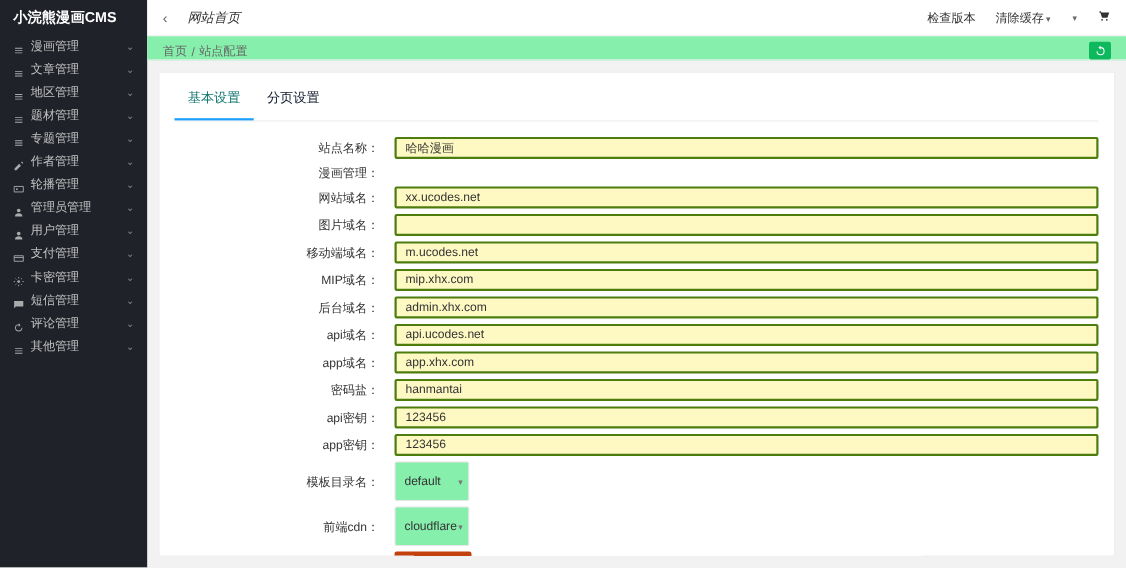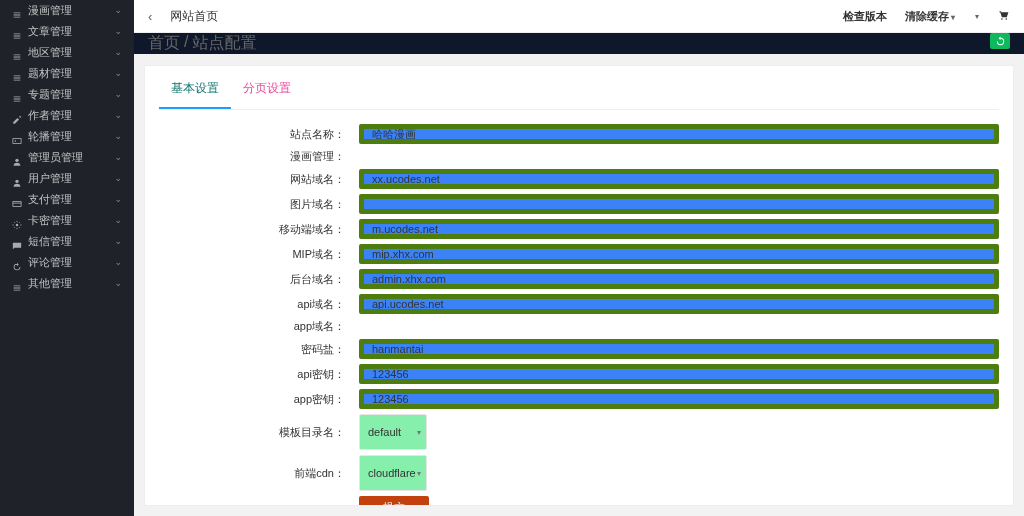--- a/index.html
+++ b/index.html
@@ -10,48 +10,49 @@
   .logo { height: 32px; line-height: 32px; padding-left: 12px; font-size: 13px; font-weight: bold; color: #fff; }
   .nav { flex: 1; overflow: hidden; }
   .nav-item { display: flex; align-items: center; justify-content: space-between; padding: 0 12px; height: 21px; line-height: 21px; font-size: 11px; color: #c2c2c2; cursor: pointer; }
   .nav-item .left { display: flex; align-items: center; gap: 6px; }
   .nav-item .icon { width: 10px; height: 10px; display: inline-block; opacity: .85; }
   .nav-item .chevron { font-size: 9px; opacity: .6; }
   
   .main { flex: 1; display: flex; flex-direction: column; background: #f2f2f2; }
   .topbar { height: 33px; background: #fff; border-bottom: 1px solid #eee; display: flex; align-items: center; padding: 0 14px; gap: 18px; }
   .topbar .back { font-size: 13px; color: #666; cursor: pointer; }
-  .topbar .title { font-size: 12px; color: #333; }
+  .topbar .title { font-size: 12px; color: #333; font-style: italic; }
   .topbar .spacer { flex: 1; }
-  .topbar .action { font-size: 11px; color: #333; cursor: pointer; font-weight: bold; }
+  .topbar .action { font-size: 11px; color: #333; cursor: pointer; }
   .topbar .dd { font-size: 8px; color: #666; margin-left: 2px; }
   .topbar .cart svg { width: 13px; height: 13px; }
-  .crumb-row { height: 22px; background: #0f172a; border-bottom: 1px solid #f2f2f2; display: flex; align-items: flex-start; padding: 0 14px; font-size: 16px; color: #666; gap: 4px; }
+  .crumb-row { height: 22px; background: #86efac; border-bottom: 1px solid #f2f2f2; display: flex; align-items: flex-end; padding: 0 14px; font-size: 11px; color: #666; gap: 4px; }
   .crumb-row .spacer { flex: 1; }
   .refresh-btn { width: 20px; height: 16px; border-radius: 2px; background: #0eb95e; display: flex; align-items: center; justify-content: center; cursor: pointer; }
   .refresh-btn svg { width: 11px; height: 11px; fill: #fff; }
   .card { margin: 10px; background: #fff; border: 1px solid #eee; border-radius: 2px; padding: 14px 14px 18px 14px; flex: 1; overflow: auto; }
   .tabs { display: flex; border-bottom: 1px solid #eee; margin-bottom: 14px; }
-  .tab { padding: 0 12px 10px 12px; font-size: 12px; color: #ec4899; cursor: pointer; }
+  .tab { padding: 0 12px 10px 12px; font-size: 12px; color: #0f172a; cursor: pointer; }
   .tab.active { color: #0f766e; border-bottom: 2px solid #1E9FFF; }
   .form { }
   .form-row { display: flex; align-items: center; margin-bottom: 5px; }
   .form-label { width: 200px; text-align: right; padding-right: 14px; font-size: 11px; color: #333; }
   .form-ctrl { flex: 1; }
-  .inp { width: 100%; height: 20px; border: 5px solid #4d7c0f; border-radius: 2px; padding: 0 8px; font-size: 11px; color: #333; background: #3b82f6; }
+  .inp { width: 100%; height: 20px; border: 2px solid #4d7c0f; border-radius: 2px; padding: 0 8px; font-size: 11px; color: #333; background: #fef9c3; }
   .sel-wrap { display: inline-flex; align-items: center; position: relative; }
   .sel { width: 68px; height: 36px; border: 1px solid #e6e6e6; border-radius: 2px; padding: 0 8px; font-size: 11px; color: #333; background: #86efac; }
   .sel-caret { position: absolute; right: 6px; font-size: 8px; color: #777; pointer-events: none; }
   .btn-submit { display: inline-block; padding: 4px 24px; background: #c2410c; color: #fff; border-radius: 2px; font-size: 11px; cursor: pointer; border: none; }
 </style>
 </head>
 <body>
 
 <div class="app">
   <aside class="sidebar">
+    <div class="logo">小浣熊漫画CMS</div>
     <nav class="nav" id="nav">
         <div class="nav-item">
           <span class="left">
             <span class="icon"><svg viewBox="0 0 24 24" fill="#c2c2c2">
                 <path d="M4 6h16v2H4zM4 11h16v2H4zM4 16h16v2H4z"></path>
               </svg></span>
             <span>漫画管理</span>
           </span>
           <span class="chevron">⌄</span>
         </div>
@@ -241,20 +242,21 @@
         <div class="form-row">
             <div class="form-label">后台域名：</div>
             <div class="form-ctrl"><input class="inp" value="admin.xhx.com" style=""></div>
           </div>
         <div class="form-row">
             <div class="form-label">api域名：</div>
             <div class="form-ctrl"><input class="inp" value="api.ucodes.net" style=""></div>
           </div>
         <div class="form-row">
             <div class="form-label">app域名：</div>
+            <div class="form-ctrl"><input class="inp" value="app.xhx.com" style=""></div>
           </div>
         <div class="form-row">
             <div class="form-label">密码盐：</div>
             <div class="form-ctrl"><input class="inp" value="hanmantai" style=""></div>
           </div>
         <div class="form-row">
             <div class="form-label">api密钥：</div>
             <div class="form-ctrl"><input class="inp" value="123456" style=""></div>
           </div>
         <div class="form-row">

